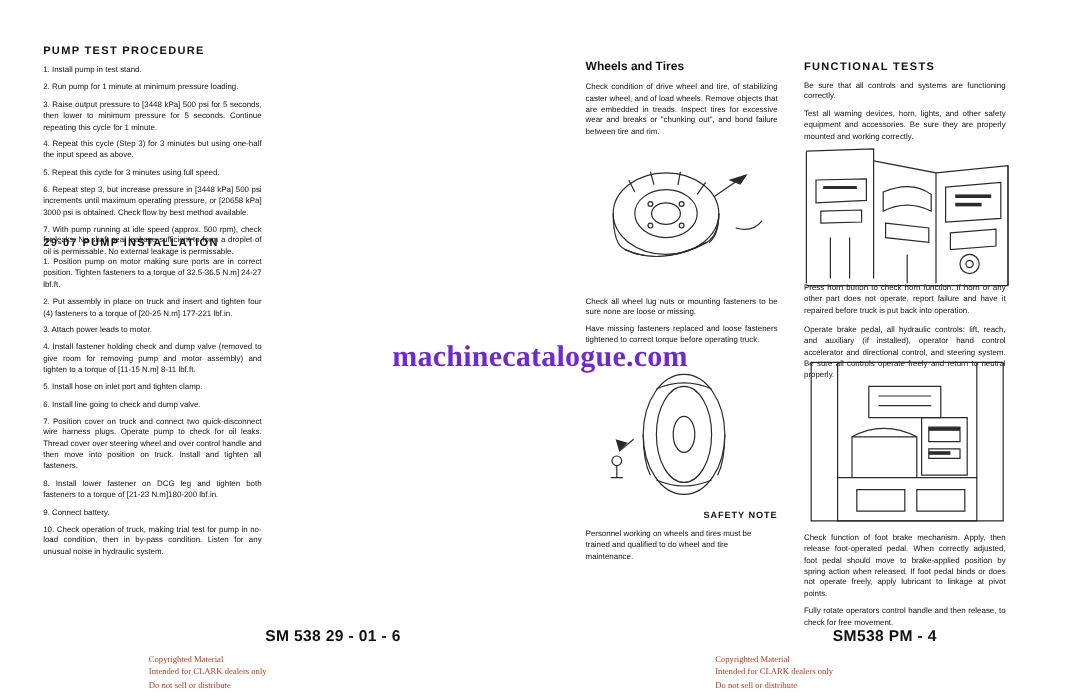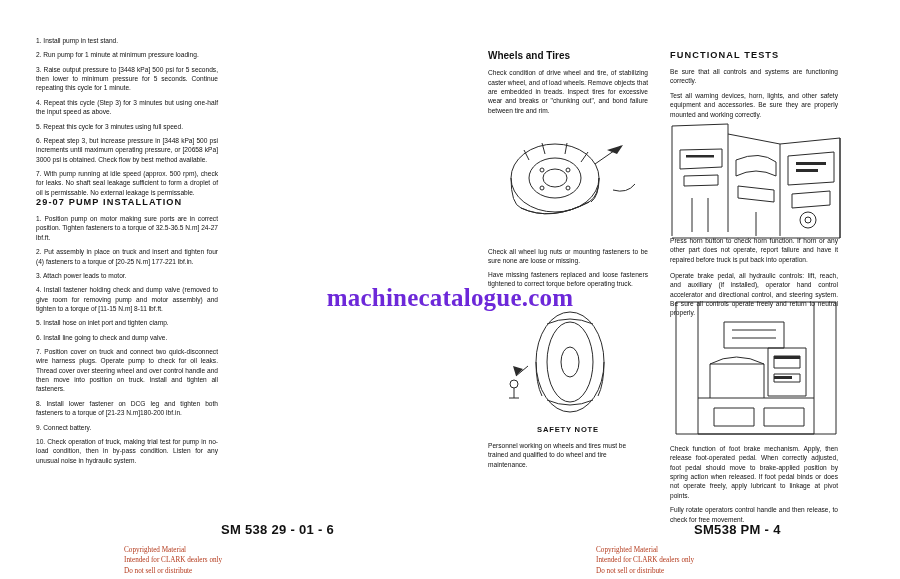--- a/index.html
+++ b/index.html
@@ -69,21 +69,21 @@
     left: 488px; top: 247px; width: 160px;
   }
   #mid-col-3 {
     left: 488px; top: 270px; width: 160px;
   }
   #safety-note {
     left: 488px; top: 425px; width: 160px;
     text-align: left;
   }
   #safety-note h3 {
-    text-align: center;
+    text-align: right;
     letter-spacing: 0.8px;
     font-size: 7.6px;
     margin-bottom: 5px;
   }
 
   
   #right-col {
     left: 670px; top: 49px; width: 168px;
   }
   #right-col-2 {
@@ -145,20 +145,21 @@
   svg { display: block; }
 </style>
 </head>
 <body>
 
 <div class="page">
 
   <div class="left-page">
 
     <div class="col" id="left-col">
+      <h2 class="sec-title">PUMP  TEST  PROCEDURE</h2>
       <p class="para">1.   Install pump in test stand.</p>
       <p class="para">2.   Run pump for 1 minute at minimum pressure loading.</p>
       <p class="para">3.   Raise output pressure to [3448 kPa] 500 psi for 5 seconds, then lower to minimum pressure for 5 seconds.   Continue repeating this cycle for 1 minute.</p>
       <p class="para">4.   Repeat this cycle (Step 3) for 3 minutes but using one-half the input speed as above.</p>
       <p class="para">5.   Repeat this cycle for 3 minutes using full speed.</p>
       <p class="para">6.   Repeat step 3, but increase pressure in [3448 kPa] 500 psi increments until maximum operating pressure, or [20658 kPa] 3000 psi is obtained. Check flow by best method available.</p>
       <p class="para">7.   With pump running at idle speed (approx. 500 rpm), check for leaks.  No shaft seal leakage sufficient to form a droplet of oil is permissable.  No external leakage is permissable.</p>
     </div>
 
     <div class="col" id="left-col2">

